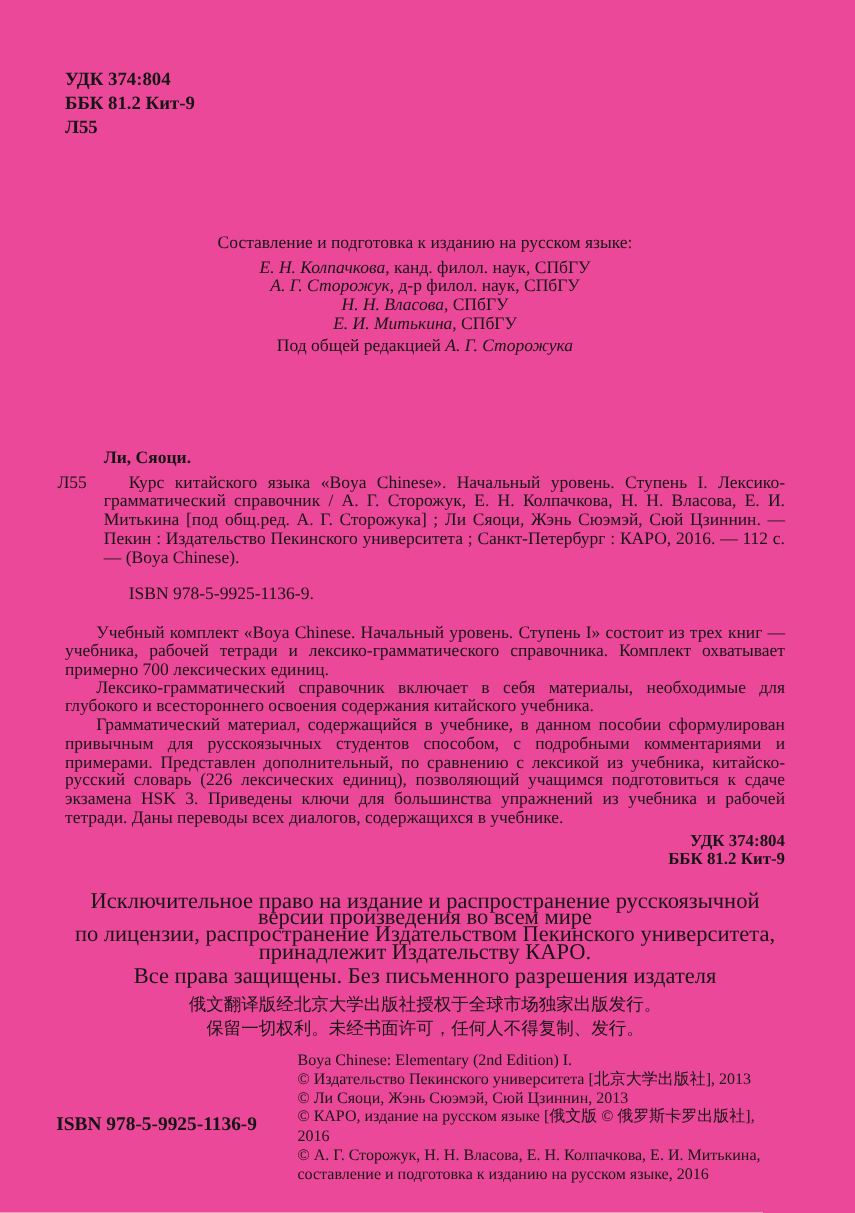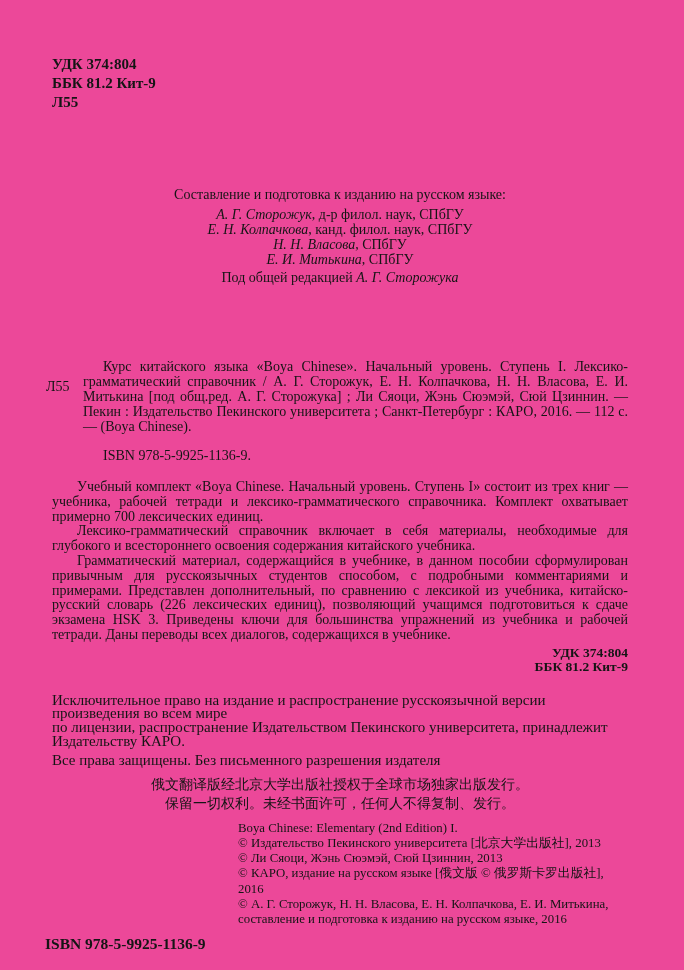--- a/index.html
+++ b/index.html
@@ -27,55 +27,56 @@
   .catalog-code { position:absolute; left:-37px; top:20px; }
   .catalog-heading { font-weight:bold; margin:0 0 5px 0; }
   .catalog-entry { margin:0; text-align:justify; text-indent:20px; }
   .catalog-isbn { margin:14px 0 15px 0; text-indent:20px; }
 
   .annotation { margin-top:17px; font-size:14px; line-height:14.8px; text-align:justify; }
   .annotation p { margin:0; text-indent:25px; }
 
   .bottom-codes { margin-top:3px; text-align:right; font-weight:bold; font-size:13.5px; line-height:14.5px; }
 
-  .license { margin-top:19px; text-align:left; font-size:15px; line-height:13.6px; }
+  .license { margin-top:19px; text-align:center; font-size:18px; line-height:13.6px; }
   .license p { margin:0; }
   .license p + p { margin-top:6px; }
 
   .chinese { margin-top:7px; text-align:center; font-size:14px; line-height:19.5px; }
 
   .copyright { margin-top:7px; margin-left:186px; font-size:12.8px; line-height:15.2px; }
 
-  .isbn-footer { position:absolute; left:45px; top:891px; font-weight:bold; font-size:15.5px;margin-top:44px; }
+  .isbn-footer { position:absolute; left:45px; top:891px; font-weight:bold; font-size:15.5px; }
 </style>
 </head>
 <body>
 
 <div class="page">
   <div class="content">
 
     <div class="top-codes">
       <div>УДК 374:804</div>
       <div>ББК 81.2 Кит-9</div>
       <div>Л55</div>
     </div>
 
     <div class="compilers">
       <div class="comp-heading">Составление и подготовка к изданию на русском языке:</div>
       <div class="comp-people">
+        <div class="comp-person"><span class="name">Е. Н. Колпачкова</span><span>, канд. филол. наук, СПбГУ</span></div>
         <div class="comp-person"><span class="name">А. Г. Сторожук</span><span>, д-р филол. наук, СПбГУ</span></div>
-        <div class="comp-person"><span class="name">Е. Н. Колпачкова</span><span>, канд. филол. наук, СПбГУ</span></div>
         <div class="comp-person"><span class="name">Н. Н. Власова</span><span>, СПбГУ</span></div>
         <div class="comp-person"><span class="name">Е. И. Митькина</span><span>, СПбГУ</span></div>
       </div>
       <div class="comp-editor"><span>Под общей редакцией </span><span class="name">А. Г. Сторожука</span></div>
     </div>
 
     <div class="catalog">
       <div class="catalog-code">Л55</div>
+      <p class="catalog-heading">Ли, Сяоци.</p>
       <p class="catalog-entry">Курс китайского языка «Boya Chinese». Начальный уровень. Ступень I. Лексико-грамматический справочник / А. Г. Сторожук, Е. Н. Колпачкова, Н. Н. Власова, Е. И. Митькина [под общ.ред. А. Г. Сторожука] ; Ли Сяоци, Жэнь Сюэмэй, Сюй Цзиннин. — Пекин : Издательство Пекинского университета ; Санкт-Петербург : КАРО, 2016. — 112 с. — (Boya Chinese).</p>
       <p class="catalog-isbn">ISBN 978-5-9925-1136-9.</p>
     </div>
 
     <div class="annotation">
       <p>Учебный комплект «Boya Chinese. Начальный уровень. Ступень I» состоит из трех книг — учебника, рабочей тетради и лексико-грамматического справочника. Комплект охватывает примерно 700 лексических единиц.</p>
       <p>Лексико-грамматический справочник включает в себя материалы, необходимые для глубокого и всестороннего освоения содержания китайского учебника.</p>
       <p>Грамматический материал, содержащийся в учебнике, в данном пособии сформулирован привычным для русскоязычных студентов способом, с подробными комментариями и примерами. Представлен дополнительный, по сравнению с лексикой из учебника, китайско-русский словарь (226 лексических единиц), позволяющий учащимся подготовиться к сдаче экзамена HSK 3. Приведены ключи для большинства упражнений из учебника и рабочей тетради. Даны переводы всех диалогов, содержащихся в учебнике.</p>
     </div>
 

